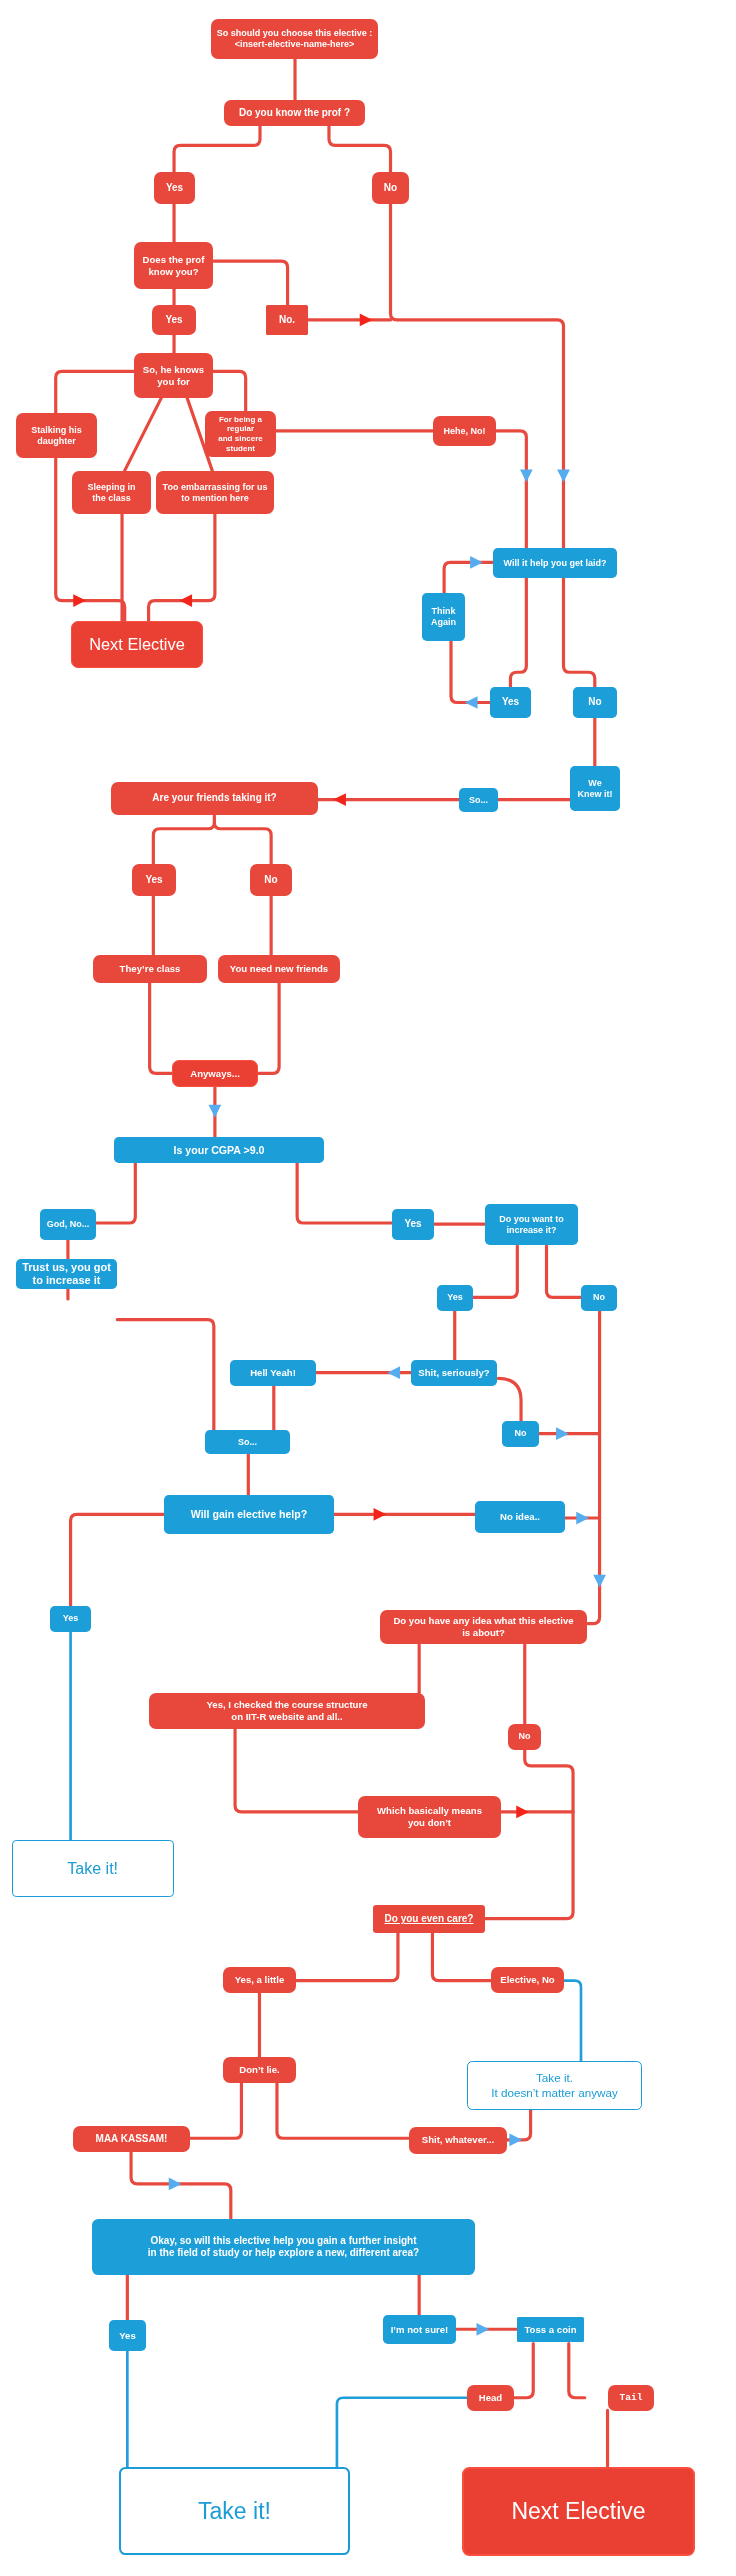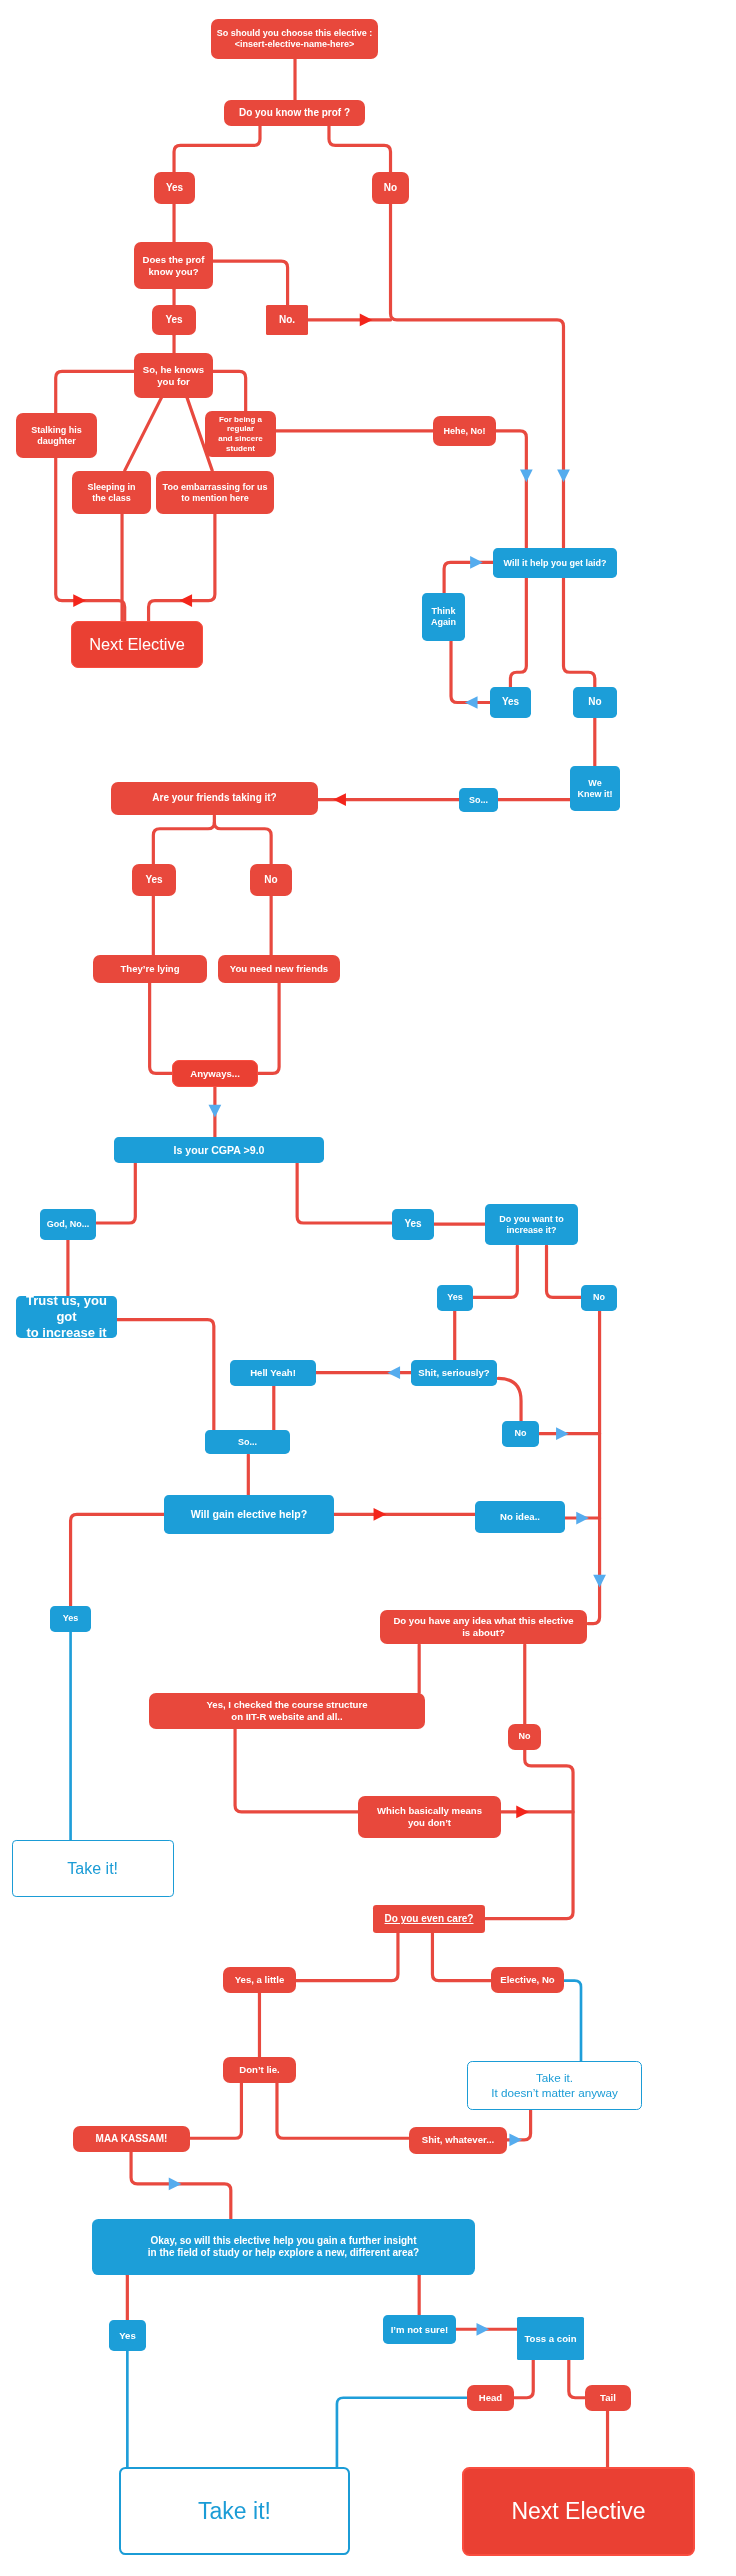--- a/index.html
+++ b/index.html
@@ -37,21 +37,21 @@
            background:#ea4033;border:1.6px solid #f94d3f;}
   #n-friends{left:111px;top:782px;width:207px;height:33px;font-size:10px;}
   #n-yes4{left:132px;top:864px;width:44px;height:32px;font-size:10px;}
   #n-no4{left:250px;top:864px;width:42px;height:32px;font-size:10px;}
   #n-lying{left:93px;top:955px;width:114px;height:28px;font-size:9.6px;}
   #n-new-friends{left:218px;top:955px;width:122px;height:28px;font-size:9.6px;}
   #n-anyways{left:172px;top:1060px;width:86px;height:27px;font-size:9.6px;
              background:#ea4033;border:1.1px solid #f94d3f;}
   #n-cgpa{left:114px;top:1137px;width:210px;height:26px;font-size:10.6px;}
   #n-god-no{left:40px;top:1209px;width:56px;height:31px;font-size:9px;}
-  #n-trust-us{left:16px;top:1296px;width:101px;height:42px;font-size:13px;}
+  #n-trust-us{left:16px;top:1259px;width:101px;height:30px;font-size:11px;}
   #n-yes5{left:392px;top:1209px;width:42px;height:31px;font-size:10px;}
   #n-want-increase{left:485px;top:1204px;width:93px;height:41px;font-size:9px;}
   #n-yes6{left:437px;top:1285px;width:36px;height:25.5px;font-size:9px;}
   #n-no6{left:581px;top:1285px;width:36px;height:25.5px;font-size:9px;}
   #n-shit{left:411px;top:1360px;width:86px;height:25.5px;font-size:9.6px;}
   #n-hell-yeah{left:230px;top:1360px;width:86px;height:25.5px;font-size:9.6px;}
   #n-so2{left:205px;top:1430px;width:85px;height:24.4px;font-size:9px;}
   #n-no7{left:502px;top:1421px;width:37px;height:25.5px;font-size:9px;}
   #n-will-help{left:164px;top:1495px;width:170px;height:39px;font-size:10.6px;}
   #n-no-idea{left:475px;top:1501px;width:90px;height:32px;font-size:9.6px;}
@@ -64,23 +64,23 @@
   #n-care{left:373px;top:1905px;width:112px;height:28px;font-size:10px;border-radius:3.2px;text-decoration:underline;}
   #n-yes-little{left:223px;top:1967px;width:73px;height:26px;font-size:9.6px;}
   #n-honestly{left:491px;top:1967px;width:73px;height:26px;font-size:9.6px;}
   #n-dont-lie{left:223px;top:2057px;width:73px;height:25.5px;font-size:9.6px;}
   #n-take2{left:467px;top:2061px;width:175px;height:49px;font-size:11.7px;font-weight:400;}
   #n-maa{left:73px;top:2126px;width:117px;height:25.5px;font-size:10px;}
   #n-whatever{left:409px;top:2127px;width:98px;height:26.5px;font-size:9.6px;}
   #n-bigblue{left:92px;top:2219px;width:383px;height:56px;font-size:10px;border-radius:6.4px;}
   #n-yes8{left:109px;top:2320px;width:37px;height:31px;font-size:9.6px;}
   #n-notsure{left:383px;top:2315px;width:73px;height:29px;font-size:9.6px;}
-  #n-toss{left:517px;top:2317px;width:67px;height:43px;font-size:9.6px;border-radius:1.6px;}
+  #n-toss{left:517px;top:2317px;width:67px;height:25px;font-size:9.6px;border-radius:1.6px;}
   #n-head{left:467px;top:2385px;width:47px;height:25.5px;font-size:9.6px;}
-  #n-tail{left:585px;top:2385px;width:46px;height:25.5px;font-size:9.6px;}
+  #n-tail{left:608px;top:2385px;width:46px;height:25.5px;font-size:9.6px;font-family:Liberation Mono, monospace;}
   #n-take3{left:119px;top:2467px;width:231px;height:88px;font-size:23px;font-weight:400;border-width:2.1px;border-radius:6.4px;}
   #n-next2{left:462px;top:2467px;width:233px;height:89px;font-size:23px;
            background:#ea4033;border:2.1px solid #f94d3f;border-radius:7.4px;}
 </style>
 </head>
 <body>
 
 <div class="canvas">
 
   <svg class="wires" width="737" height="2576" viewBox="0 0 1389 4855">
@@ -208,21 +208,21 @@
 Again</div>
   <div class="node blue" id="n-yes3">Yes</div>
   <div class="node blue" id="n-no3">No</div>
   <div class="node blue" id="n-we-knew-it">We
 Knew it!</div>
   <div class="node blue" id="n-so1">So...</div>
   <div class="node red big" id="n-next1">Next Elective</div>
   <div class="node red" id="n-friends">Are your friends taking it?</div>
   <div class="node red" id="n-yes4">Yes</div>
   <div class="node red" id="n-no4">No</div>
-  <div class="node red" id="n-lying">They’re lying</div>
+  <div class="node red" id="n-lying">They’re class</div>
   <div class="node red" id="n-new-friends">You need new friends</div>
   <div class="node red" id="n-anyways">Anyways...</div>
   <div class="node blue" id="n-cgpa">Is your CGPA &gt;9.0</div>
   <div class="node blue" id="n-god-no">God, No...</div>
   <div class="node blue" id="n-trust-us">Trust us, you got
 to increase it</div>
   <div class="node blue" id="n-yes5">Yes</div>
   <div class="node blue" id="n-want-increase">Do you want to
 increase it?</div>
   <div class="node blue" id="n-yes6">Yes</div>

